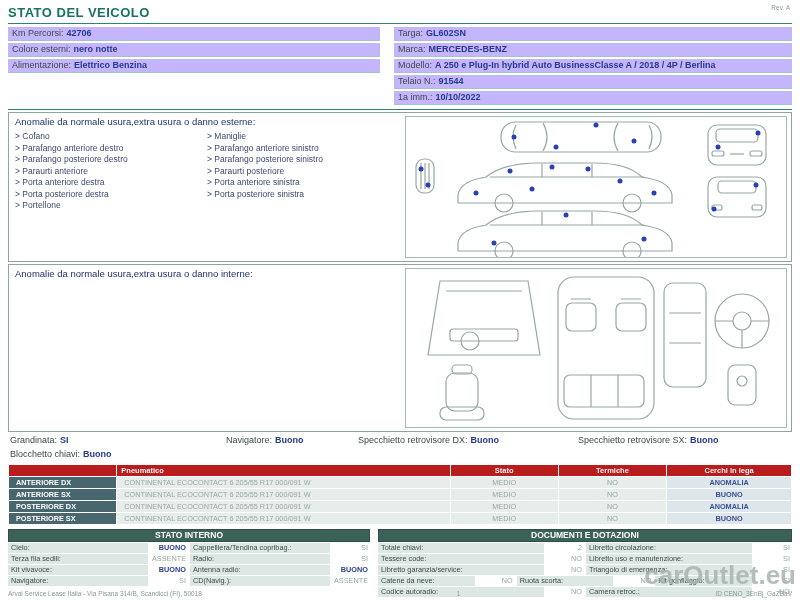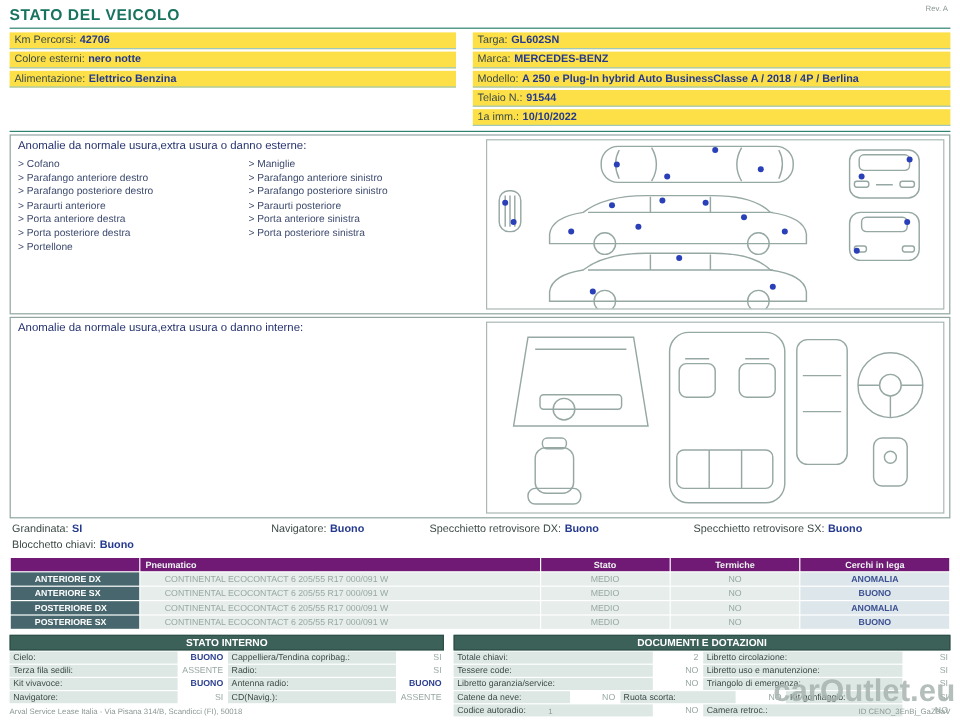--- a/index.html
+++ b/index.html
@@ -5,21 +5,21 @@
   *{box-sizing:border-box}
   html,body{margin:0;padding:0}
   body{width:800px;height:600px;position:relative;overflow:hidden;background:#fff;
        font-family:"Liberation Sans",sans-serif;font-size:9px;color:#333}
   .title{color:#17735f;font-weight:bold;font-size:13px;letter-spacing:.5px;padding:5px 8px 3px}
   .rev{position:absolute;top:4px;right:10px;font-size:6.5px;color:#8a9894}
   .hr{border-top:1px solid #2e8371;margin:0 8px}
   
   .info{display:flex;gap:14px;padding:3px 8px 2px}
   .col-l{width:372px}.col-r{flex:1}
-  .inforow{background:#fde047;border-bottom:1px solid #9ec7bd;padding:1px 4px;margin-bottom:2px;line-height:11px}
+  .inforow{background:#c4b5fd;border-bottom:1px solid #9ec7bd;padding:1px 4px;margin-bottom:2px;line-height:11px}
   .lbl{color:#3c4a47}
   .val{color:#253a8e;font-weight:bold;margin-left:3px}
   
   .anobox{border:1px solid #8fa5a0;margin:2px 8px 0;position:relative;padding:3px 6px}
   .anobox.ext{height:150px}
   .anobox.int{height:168px}
   .sectitle{font-weight:normal;color:#24316e;font-size:9.5px}
   .anolists{display:flex;margin-top:4px}
   .anolists ul{list-style:none;margin:0;padding:0;width:192px}
   .anolists li{color:#3d4a6e;font-size:8.5px;line-height:11.5px;white-space:nowrap}
@@ -31,23 +31,23 @@
   .sketch{stroke:#96a8a4;stroke-width:1.2;fill:none}
   .dot{fill:#2940b8;stroke:none}
   
   .cond{display:flex;padding:3px 10px 0;line-height:11px}
   .cond .pair{white-space:nowrap}
   .p0{width:216px}.p1{width:132px}.p2{width:220px}
   .condlbl{color:#3c4a47}
   .condval{color:#253a8e;font-weight:bold;margin-left:3px}
   
   table.tires{border-collapse:separate;border-spacing:1px;margin:4px 8px 0;width:784px;table-layout:fixed}
-  .tires th{background:#701a75;color:#f0f5f3;font-weight:bold;text-align:left;padding:1px 4px;font-size:7.5px;height:9px}
+  .tires th{background:#b91c1c;color:#f0f5f3;font-weight:bold;text-align:left;padding:1px 4px;font-size:7.5px;height:9px}
   .tires th.c,.tires td.c{text-align:center}
-  .tires td{padding:1px 20px;font-size:7.3px;height:9px;line-height:9px;white-space:nowrap;overflow:hidden}
+  .tires td{padding:1px 7px;font-size:7.3px;height:9px;line-height:9px;white-space:nowrap;overflow:hidden}
   .tires td.pos{background:#47666d;color:#fff;font-weight:bold}
   .tires td.desc{background:#e6edea;color:#98a8a3}
   .tires td.mid{background:#e6edea;color:#98a8a3}
   .tires td.cerchi{background:#dde6ea;color:#3a4f91;font-weight:bold;text-align:center}
   col.w-pos{width:104px}col.w-desc{width:322px}col.w-mid{width:104px}col.w-cer{width:120px}
   
   .bottom{display:flex;gap:8px;margin:4px 8px 0}
   .b-left{width:362px}.b-right{flex:1}
   .bhead{background:#3c6159;color:#fff;font-weight:bold;text-align:center;font-size:8.5px;line-height:11px;border:1px solid #2e4f48}
   .brow{display:flex;gap:2px;margin-top:1px}

